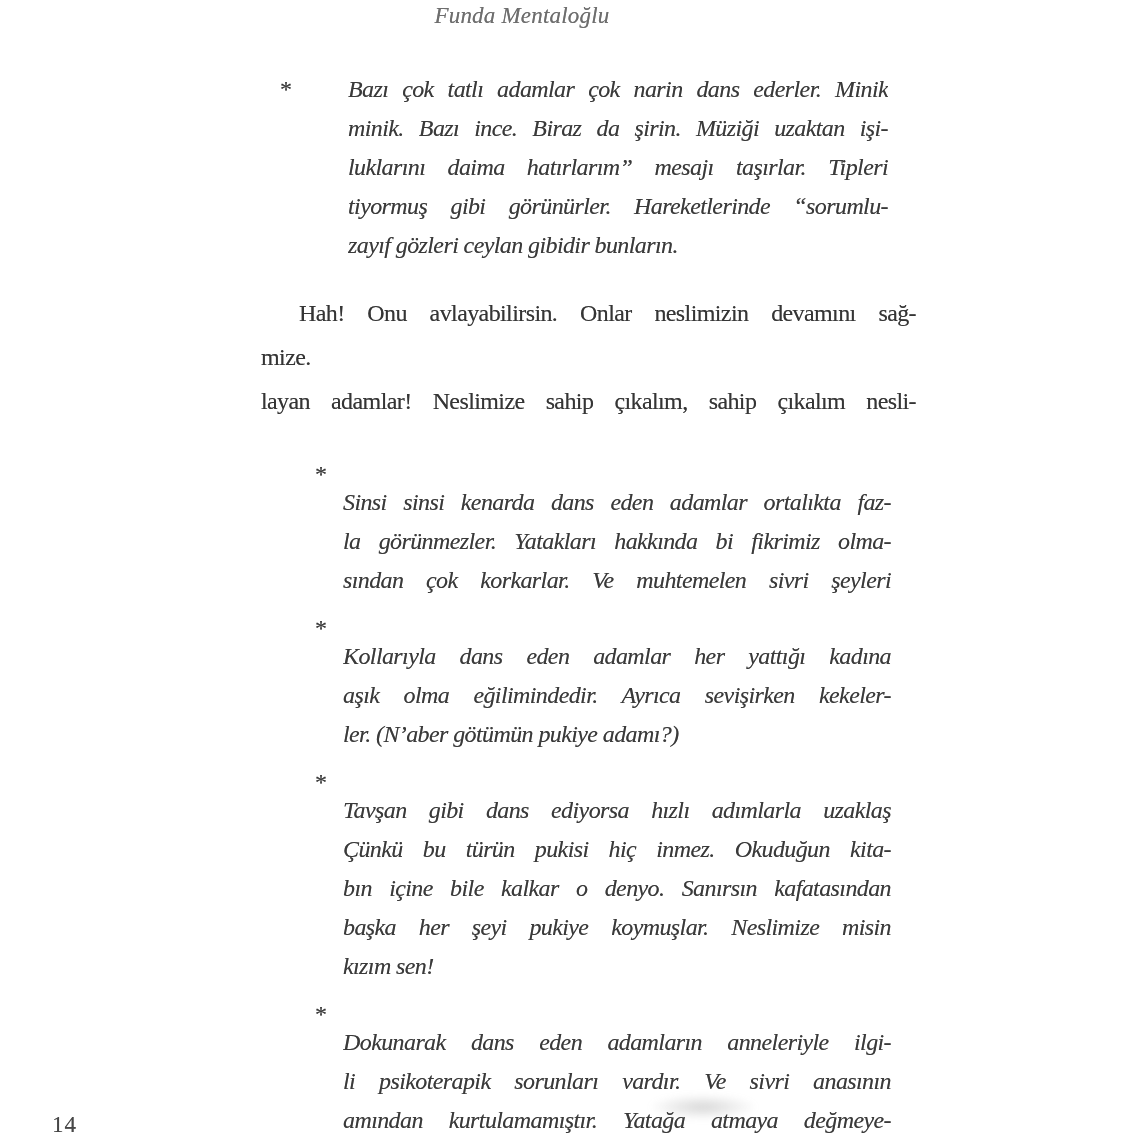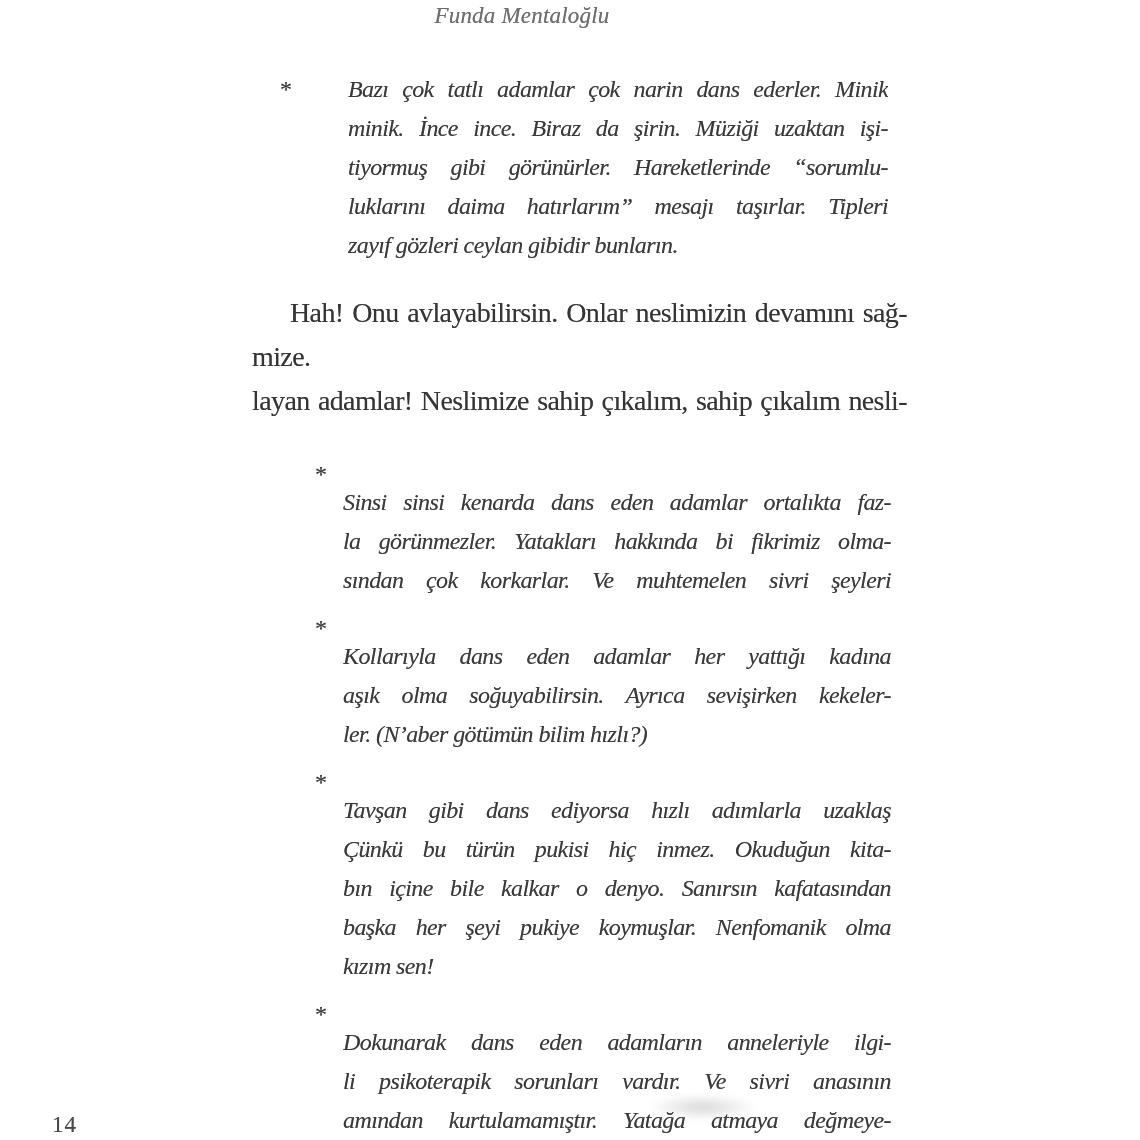--- a/index.html
+++ b/index.html
@@ -39,23 +39,23 @@
     font-size: 24px;
     line-height: 39px;
     letter-spacing: -0.6px;
   }
   .bullet-group { position: absolute; left: 315px; top: 455px; }
   .bullet-group .bullet-row { margin-bottom: 9px; }
   .bullet-group .marker { width: 28px; }
   .bullet-group .btext { width: 548px; margin-top: 28px; }
   .para {
     position: absolute;
-    left: 252px; top: 291px; width: 655px;
+    left: 261px; top: 291px; width: 655px;
     font-style: normal;
-    font-size: 28px;
+    font-size: 24px;
     line-height: 44px;
     letter-spacing: -0.6px;
     color: #353535;
   }
   .line {
     text-align: justify;
     text-align-last: justify;
     text-justify: inter-word;
     overflow: hidden;
   }
@@ -82,23 +82,23 @@
 </head>
 <body>
 
 <div class="page">
   <div class="running-header">Funda Mentaloğlu</div>
 
   <div class="bullet-row intro-row">
     <span class="marker">*</span>
     <div class="btext" id="intro-text">
         <div class="line">Bazı çok tatlı adamlar çok narin dans ederler. Minik</div>
-        <div class="line">minik. İnce ince. Biraz da şirin. Müziği uzaktan işi-</div>
+        <div class="line">minik. Bazı ince. Biraz da şirin. Müziği uzaktan işi-</div>
+        <div class="line">luklarını daima hatırlarım” mesajı taşırlar. Tipleri</div>
         <div class="line">tiyormuş gibi görünürler. Hareketlerinde “sorumlu-</div>
-        <div class="line">luklarını daima hatırlarım” mesajı taşırlar. Tipleri</div>
         <div class="line last">zayıf gözleri ceylan gibidir bunların.</div>
       </div>
   </div>
 
   <div class="para" id="para">
       <div class="line indent">Hah! Onu avlayabilirsin. Onlar neslimizin devamını sağ-</div>
       <div class="line last">mize.</div>
       <div class="line">layan adamlar! Neslimize sahip çıkalım, sahip çıkalım nesli-</div>
     </div>
 
@@ -108,31 +108,31 @@
         <div class="btext">
           <div class="line">Sinsi sinsi kenarda dans eden adamlar ortalıkta faz-</div>
           <div class="line">la görünmezler. Yatakları hakkında bi fikrimiz olma-</div>
           <div class="line">sından çok korkarlar. Ve muhtemelen sivri şeyleri</div>
         </div>
       </div>
       <div class="bullet-row">
         <span class="marker">*</span>
         <div class="btext">
           <div class="line">Kollarıyla dans eden adamlar her yattığı kadına</div>
-          <div class="line">aşık olma soğuyabilirsin. Ayrıca sevişirken kekeler-</div>
-          <div class="line last">ler. (N’aber götümün bilim hızlı?)</div>
+          <div class="line">aşık olma eğilimindedir. Ayrıca sevişirken kekeler-</div>
+          <div class="line last">ler. (N’aber götümün pukiye adamı?)</div>
         </div>
       </div>
       <div class="bullet-row">
         <span class="marker">*</span>
         <div class="btext">
           <div class="line">Tavşan gibi dans ediyorsa hızlı adımlarla uzaklaş</div>
           <div class="line">Çünkü bu türün pukisi hiç inmez. Okuduğun kita-</div>
           <div class="line">bın içine bile kalkar o denyo. Sanırsın kafatasından</div>
-          <div class="line">başka her şeyi pukiye koymuşlar. Nenfomanik olma</div>
+          <div class="line">başka her şeyi pukiye koymuşlar. Neslimize misin</div>
           <div class="line last">kızım sen!</div>
         </div>
       </div>
       <div class="bullet-row">
         <span class="marker">*</span>
         <div class="btext">
           <div class="line">Dokunarak dans eden adamların anneleriyle ilgi-</div>
           <div class="line">li psikoterapik sorunları vardır. Ve sivri anasının</div>
           <div class="line">amından kurtulamamıştır. Yatağa atmaya değmeye-</div>
         </div>

